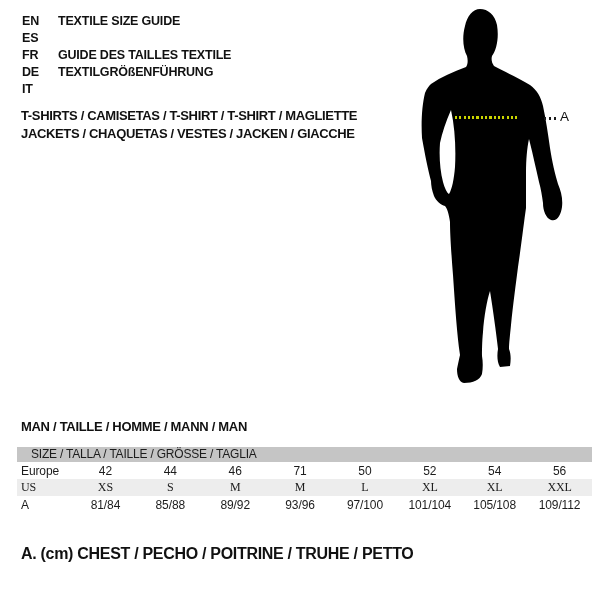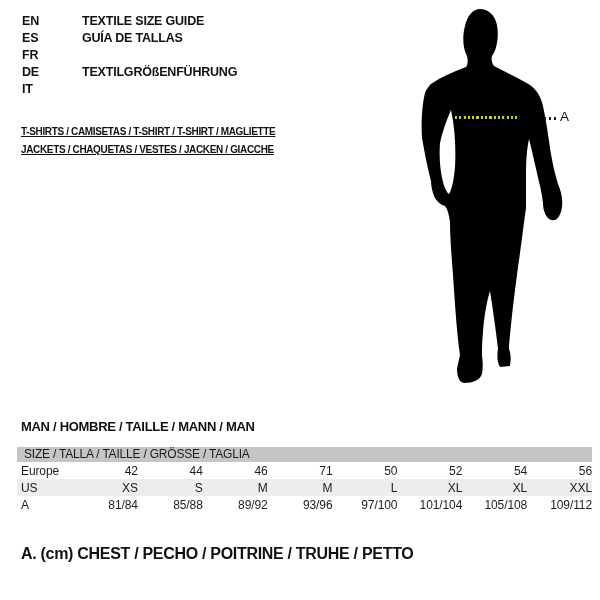--- a/index.html
+++ b/index.html
@@ -7,25 +7,25 @@
     width: 600px; height: 600px;
     position: relative;
     background: #ffffff;
     font-family: "Liberation Sans", sans-serif;
     color: var(--text, #111111);
     overflow: hidden;
   }
 
   
   .lang-block { position: absolute; left: 22px; top: 13px; }
-  .lang-row { display: flex; height: 17px; line-height: 17px; font-size: 12.5px; font-weight: bold; letter-spacing: -0.2px; gap: 24px; }
+  .lang-row { display: flex; height: 17px; line-height: 17px; font-size: 12.5px; font-weight: bold; letter-spacing: -0.2px; }
   .lang-code { width: 36px; flex: 0 0 36px; }
 
   
-  .cat-block { position: absolute; left: 21px; top: 123px; font-size: 10px; font-weight: bold; line-height: 18px; letter-spacing: -0.35px; white-space: nowrap; text-decoration: underline; }
+  .cat-block { position: absolute; left: 21px; top: 107px; font-size: 13px; font-weight: bold; line-height: 18px; letter-spacing: -0.35px; white-space: nowrap; }
 
   
   .figure-wrap { position: absolute; left: 405px; top: 0; width: 195px; height: 400px; }
   .figure-wrap svg { display: block; width: 195px; height: 400px; }
   .silhouette-path { fill: var(--silhouette, #000000); }
 
   .chest-line-body {
     position: absolute; left: 455px; top: 116px; width: 62px; height: 3px;
     background: repeating-linear-gradient(90deg, var(--dash_yellow, #c9d400) 0 2.2px, transparent 2.2px 4.3px);
   }
@@ -35,48 +35,48 @@
   }
   .measure-label { position: absolute; left: 560px; top: 109px; font-size: 13.5px; line-height: 15px; letter-spacing: 0.2px; }
 
   
   .section-title { position: absolute; left: 21px; top: 419px; font-size: 13px; font-weight: bold; letter-spacing: -0.3px; white-space: nowrap; }
 
   
   .table-header {
     position: absolute; left: 17px; top: 447px; width: 575px; height: 15px;
     background: var(--header_bg, #c5c5c5);
-    font-size: 12px; line-height: 15px; padding-left: 7px; box-sizing: border-box;
+    font-size: 12px; line-height: 15px; padding-left: 14px; box-sizing: border-box;
     letter-spacing: -0.2px; color: #1c1c1c; white-space: nowrap;
   }
   .size-table {
     position: absolute; left: 17px; top: 462px; width: 575px;
     border-collapse: collapse; table-layout: fixed; font-size: 12px; color: #1c1c1c;
   }
-  .size-table td { height: 17px; padding: 0; text-align: right; vertical-align: middle; letter-spacing: -0.1px; }
+  .size-table td { height: 17px; padding: 0; text-align: center; vertical-align: middle; letter-spacing: -0.1px; }
   .size-table td.row-label { width: 52px; text-align: left; padding-left: 4px; }
-  .size-table tr.shaded { background: var(--row_shaded_bg, #ededed); }
+  .size-table tr.shaded { background: var(--row_shaded_bg, #ededed); font-family: Liberation Serif, serif; }
 
   
   .footnote { position: absolute; left: 21px; top: 545px; font-size: 16px; font-weight: bold; letter-spacing: -0.3px; white-space: nowrap; }
 </style>
 </head>
 <body>
 
 <div class="lang-block">
   <div class="lang-row">
     <span class="lang-code">EN</span>
     <span class="lang-label">TEXTILE SIZE GUIDE</span>
   </div>
   <div class="lang-row">
     <span class="lang-code">ES</span>
-    <span class="lang-label">GUÍA DE TALLAS</span>
   </div>
   <div class="lang-row">
     <span class="lang-code">FR</span>
+    <span class="lang-label">GUIDE DES TAILLES TEXTILE</span>
   </div>
   <div class="lang-row">
     <span class="lang-code">DE</span>
     <span class="lang-label">TEXTILGRÖßENFÜHRUNG</span>
   </div>
   <div class="lang-row">
     <span class="lang-code">IT</span>
   </div>
 </div>
 
@@ -137,21 +137,21 @@
       C47,189 49,179 50,167
       C51,149 50,128 46,110
       Z"></path>
   </svg>
 </div>
 
 <div class="chest-line-body"></div>
 <div class="chest-line-out"></div>
 <div class="measure-label">A</div>
 
-<div class="section-title">MAN / HOMBRE / TAILLE / MANN / MAN</div>
+<div class="section-title">MAN / TAILLE / HOMME / MANN / MAN</div>
 
 <div class="table-header">SIZE / TALLA / TAILLE / GRÖSSE / TAGLIA</div>
 <table class="size-table">
   <tbody>
     <tr>
       <td class="row-label">Europe</td>
       <td>42</td>
       <td>44</td>
       <td>46</td>
       <td>71</td>

